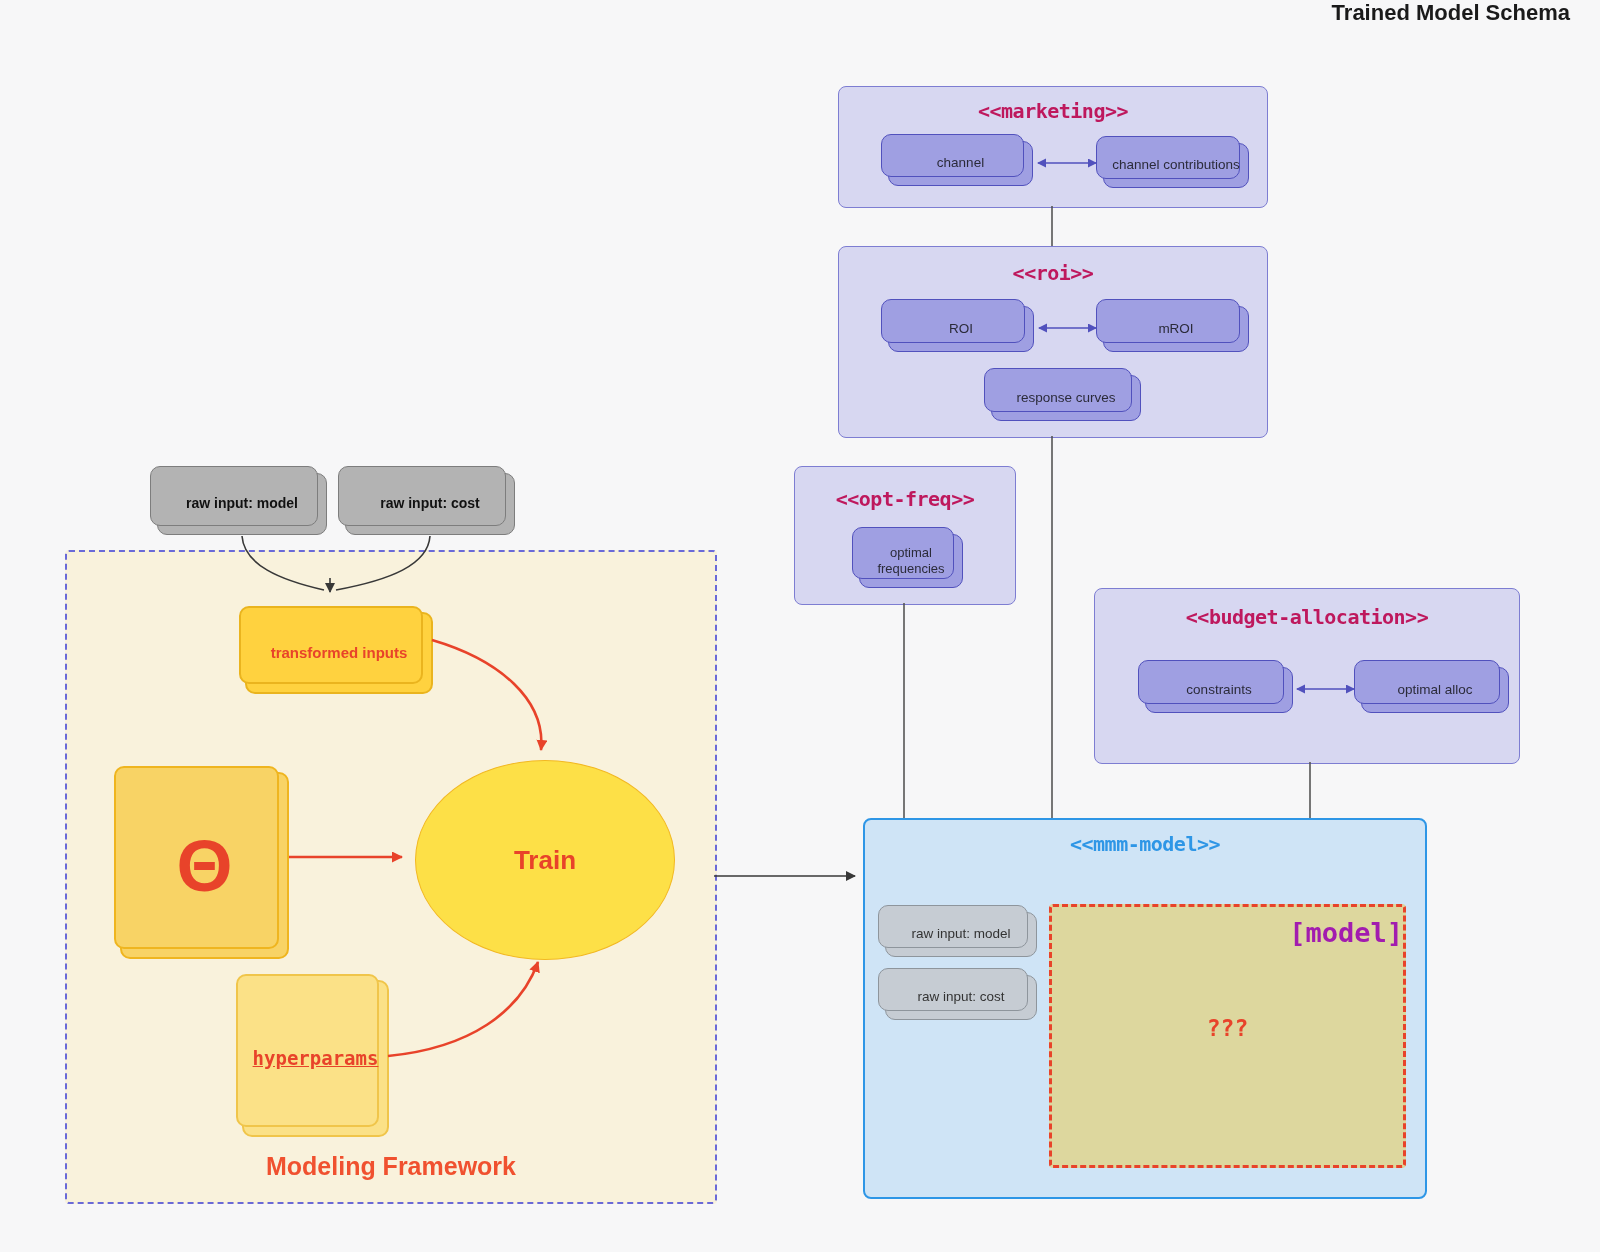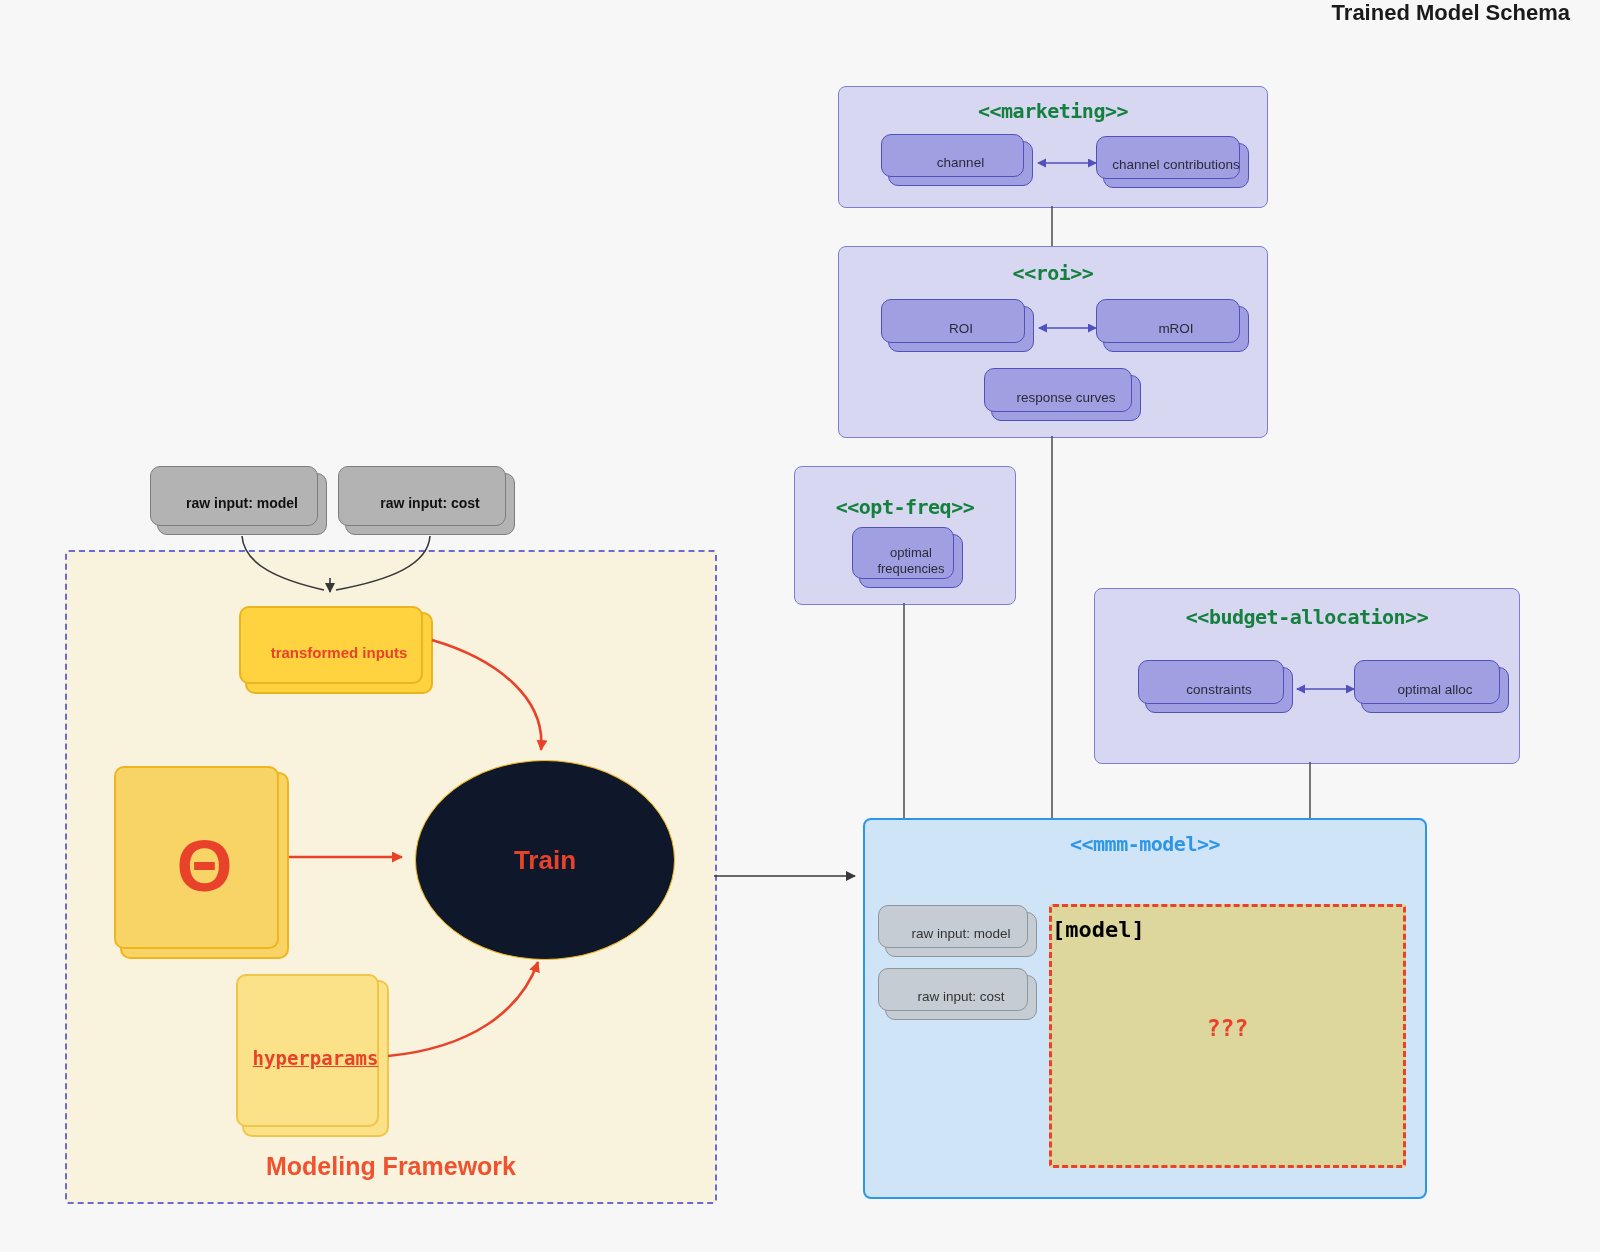--- a/index.html
+++ b/index.html
@@ -12,21 +12,21 @@
     left:0; top:8; width:1570px; text-align:right;
     font-size:22px; font-weight:bold; color:#1a1a1a;
   }
   
   .lav {
     background:#d7d7f1; border:1.5px solid #7d7dd2; border-radius:8px; z-index:1;
   }
   .stereo {
     position:absolute; left:0; right:0; text-align:center;
     font-family:"DejaVu Sans Mono","Liberation Mono",monospace;
-    font-weight:bold; font-size:20px; color:#15803d; letter-spacing:-0.5px;
+    font-weight:bold; font-size:20px; color:#be185d; letter-spacing:-0.5px;
   }
   
   .stack {
     position:absolute; z-index:1; border-radius:10px;
     display:flex; align-items:center; justify-content:center;
     text-align:center; line-height:1.25; padding:2px 6px; box-sizing:border-box;
   }
   .stack::before {
     content:""; position:absolute; inset:0; transform:translate(-8px,-8px);
     background:inherit; border:inherit; border-radius:inherit; z-index:-1;
@@ -37,43 +37,43 @@
   .gmmm { background:#c6ccd3; border:1.5px solid #8e959c; color:#333; font-size:13.5px; }
   .ytrans { background:#ffd23f; border:2px solid #eab41e; color:#e8432a;
             font-size:15px; font-weight:bold; }
   .ytheta { background:#f8d365; border:2px solid #efb51f; color:#e8432a; }
   .yhyper { background:#fbe187; border:2px solid #f0c54a; color:#e8432a;
             font-family:"DejaVu Sans Mono","Liberation Mono",monospace;
             font-size:19px; font-weight:bold;text-decoration:underline; }
   .theta-glyph { font-size:72px; font-weight:bold; line-height:1; }
   
   .train {
-    position:absolute; z-index:1; background:#0f172a; border:1.5px solid #f2b822;
+    position:absolute; z-index:1; background:#fde047; border:1.5px solid #f2b822;
     border-radius:50%; display:flex; align-items:center; justify-content:center;
     color:#e8432a; font-size:26px; font-weight:bold;
   }
   
   .framework {
     background:#f9f2dc; border:2px dashed #6a6ad8; border-radius:4px; z-index:0;
   }
   .fw-label {
     position:absolute; left:0; right:0; text-align:center;
     font-size:25px; font-weight:bold; color:#f0512f;
   }
   
   .mmm { background:#cfe4f6; border:2px solid #2e96e6; border-radius:8px; z-index:1; }
   .mmm-title { color:#2e96e6; }
   .khaki {
     position:absolute; background:#ddd79e; border:3px dashed #e8432a;
     border-radius:4px; z-index:1;
   }
   .model-lbl {
-    position:absolute; left:0; right:0; top:10px; text-align:left;
+    position:absolute; left:0; right:0; top:10px; text-align:right;
     font-family:"DejaVu Sans Mono","Liberation Mono",monospace;
-    font-size:22px; font-weight:bold; color:#000000;
+    font-size:27px; font-weight:bold; color:#a21caf;
   }
   .model-unknown {
     position:absolute; left:0; right:0; top:108px; text-align:center;
     font-family:"DejaVu Sans Mono","Liberation Mono",monospace;
     font-size:23px; font-weight:bold; color:#e8432a;
   }
   .edges { position:absolute; left:0; top:0; z-index:3; pointer-events:none; }
 </style>
 </head>
 <body>
@@ -102,21 +102,21 @@
   </div>
 
   <div class="abs lav" style="left:838px; top:246px; width:428px; height:190px;">
     <div class="stereo" style="top:14px;">&lt;&lt;roi&gt;&gt;</div>
     <div class="stack pbox" style="left:49px; top:59px; width:146px; height:46px;">ROI</div>
     <div class="stack pbox" style="left:264px; top:59px; width:146px; height:46px;">mROI</div>
     <div class="stack pbox" style="left:152px; top:128px; width:150px; height:46px;">response curves</div>
   </div>
 
   <div class="abs lav" style="left:794px; top:466px; width:220px; height:137px;">
-    <div class="stereo" style="top:28px;">&lt;&lt;opt-freq&gt;&gt;</div>
+    <div class="stereo" style="top:20px;">&lt;&lt;opt-freq&gt;&gt;</div>
     <div class="stack pbox" style="left:64px; top:67px; width:104px; height:54px; font-size:13px;">optimal frequencies</div>
   </div>
 
   <div class="abs lav" style="left:1094px; top:588px; width:424px; height:174px;">
     <div class="stereo" style="top:16px;">&lt;&lt;budget-allocation&gt;&gt;</div>
     <div class="stack pbox" style="left:50px; top:78px; width:148px; height:46px;">constraints</div>
     <div class="stack pbox" style="left:266px; top:78px; width:148px; height:46px;">optimal alloc</div>
   </div>
 
   <div class="abs mmm" style="left:863px; top:818px; width:560px; height:377px;">

